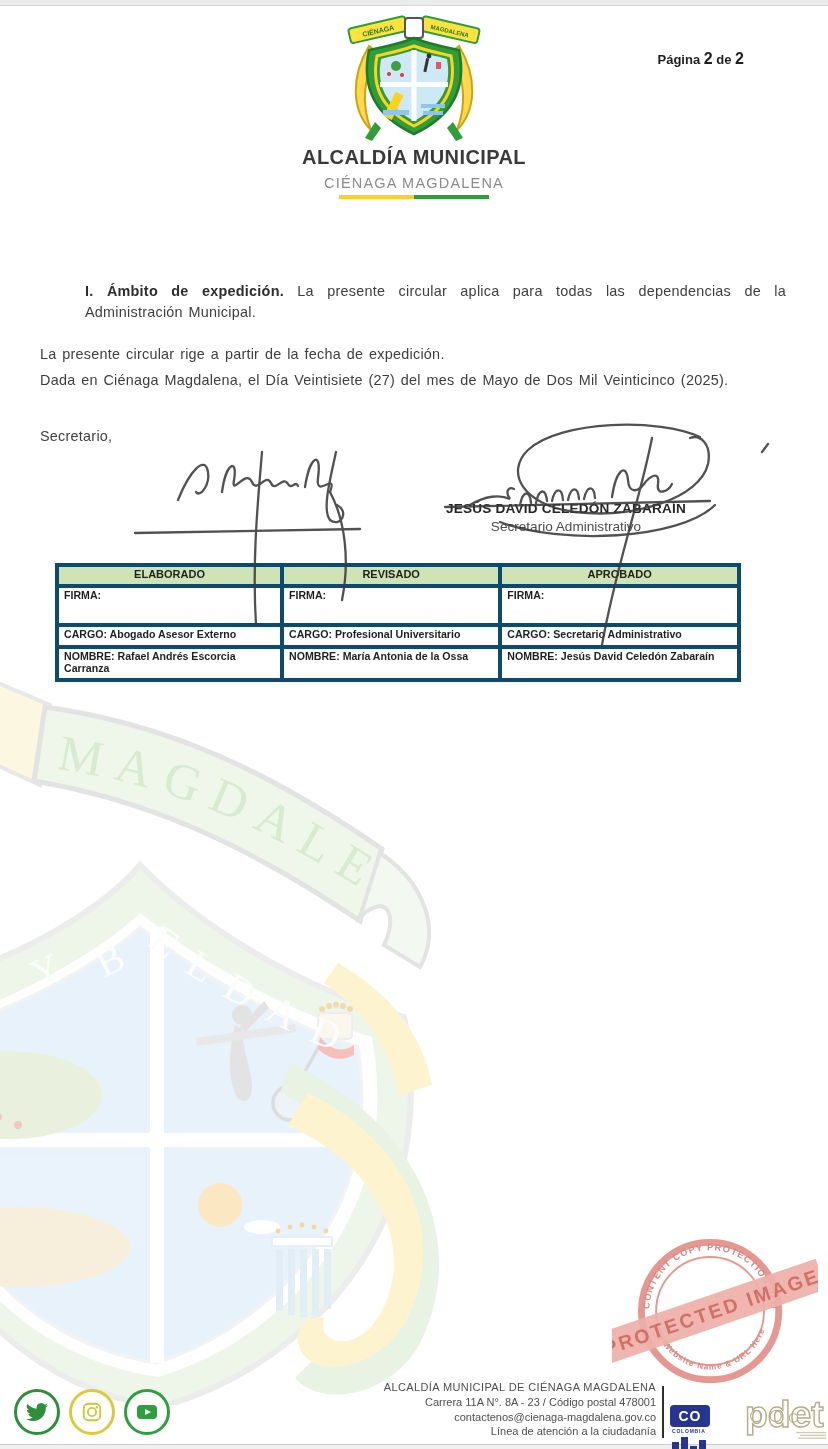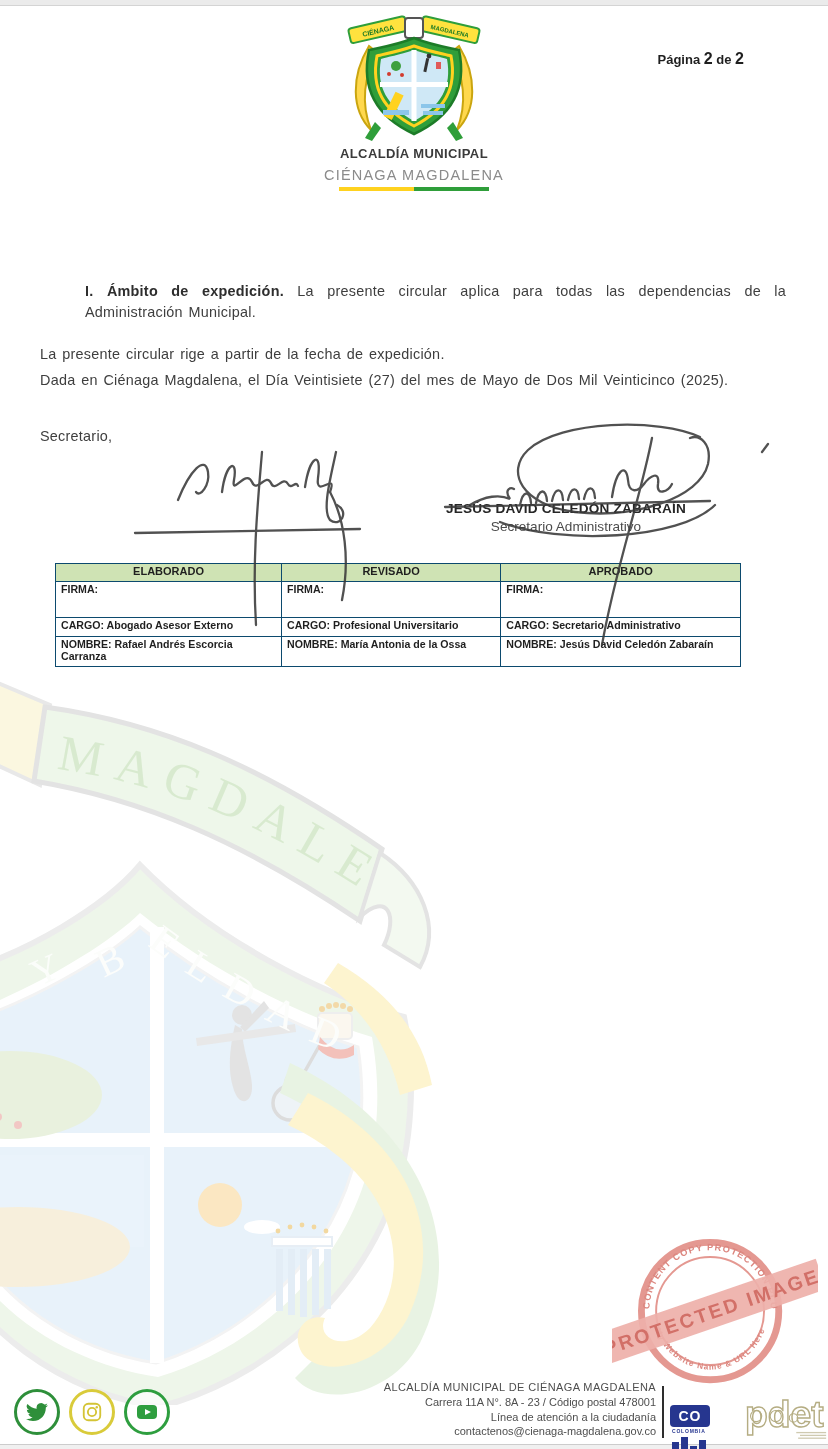--- a/index.html
+++ b/index.html
@@ -7,21 +7,21 @@
         font-family:"Liberation Sans",sans-serif;color:#3e3e3e;}
   .abs{position:absolute;}
 
   
   .scan-top{left:0;top:0;width:828px;height:5px;background:#ebebeb;border-bottom:1px solid #d4d4d4;}
   .scan-bottom{left:0;bottom:0;width:828px;height:4px;background:#f0f0f0;border-top:1px solid #cccccc;}
 
   
   .crest{left:338px;top:14px;width:152px;height:132px;}
   .org-block{left:288px;top:146px;width:252px;text-align:center;}
-  .org-title{font-size:13px;font-weight:bold;color:#3a3a3a;letter-spacing:.4px;}
+  .org-title{font-size:20px;font-weight:bold;color:#3a3a3a;letter-spacing:.4px;}
   .org-subtitle{font-size:14.5px;color:#8b8b8b;letter-spacing:1.2px;margin-top:6px;}
   .org-underline{margin:4px auto 0;width:150px;height:4px;
      background:linear-gradient(90deg,#ffd21f 0 50%,#2f9e3a 50% 100%);}
   .page-indicator{right:84px;top:50px;font-weight:bold;color:#1f1f1f;font-size:13px;}
   .page-indicator .num{font-size:16px;}
 
   
   .para{left:40px;width:748px;font-size:14.4px;line-height:20.8px;text-align:justify;
         letter-spacing:.25px;word-spacing:1.5px;color:#3e3e3e;}
   .p1{top:203px;}
@@ -33,21 +33,21 @@
 
   
   .sig-name{font-size:13.6px;font-weight:bold;color:#262626;text-align:center;letter-spacing:.2px;}
   .sig-title{font-size:13.6px;color:#4c4c4c;text-align:center;margin-top:3px;}
   .sig-left{left:62px;top:501px;width:340px;}
   .sig-right{left:415px;top:501px;width:302px;}
   .sig-ink{left:0;top:420px;width:828px;height:250px;pointer-events:none;z-index:4;}
 
   
   .approval{left:55px;top:563px;width:686px;border-collapse:collapse;table-layout:fixed;z-index:3;position:absolute;}
-  .approval th,.approval td{border:1px solid #0c4a6e;font-size:10.6px;color:#1f1f1f;
+  .approval th,.approval td{border:4px solid #0c4a6e;font-size:10.6px;color:#1f1f1f;
       padding:1px 5px;vertical-align:top;}
   .approval th{background:#cfe3b4;font-weight:bold;text-align:center;height:15px;font-size:11px;}
   .approval .row-firma td{height:33px;font-weight:bold;}
   .approval .row-cargo td{height:16px;font-weight:bold;}
   .approval .row-nombre td{height:27px;font-weight:bold;}
 
   
   .watermark{left:-10px;top:665px;width:540px;height:740px;pointer-events:none;z-index:1;}
   .wm-serif{font-family:"Liberation Serif",serif;}
 
@@ -306,22 +306,22 @@
       <svg width="24" height="24" viewBox="0 0 24 24">
           <rect x="2" y="5" width="20" height="14" rx="4" fill="#2e9e3f"></rect>
           <path d="M10 9l6 3-6 3z" fill="#ffffff"></path>
         </svg>
     </div>
   </div>
 
   <div class="abs footer-text">
     <div class="l1">ALCALDÍA MUNICIPAL DE CIÉNAGA MAGDALENA</div>
     <div>Carrera 11A N°. 8A - 23 / Código postal 478001</div>
+    <div>contactenos@cienaga-magdalena.gov.co</div>
     <div>Línea de atención a la ciudadanía</div>
-    <div>contactenos@cienaga-magdalena.gov.co</div>
   </div>
 
   <div class="abs footer-sep"></div>
 
   <div class="abs co-logo">
     <div class="co-top">
         <span>CO</span>
       </div>
     <div class="co-sub">COLOMBIA</div>
     <div class="co-bars">

